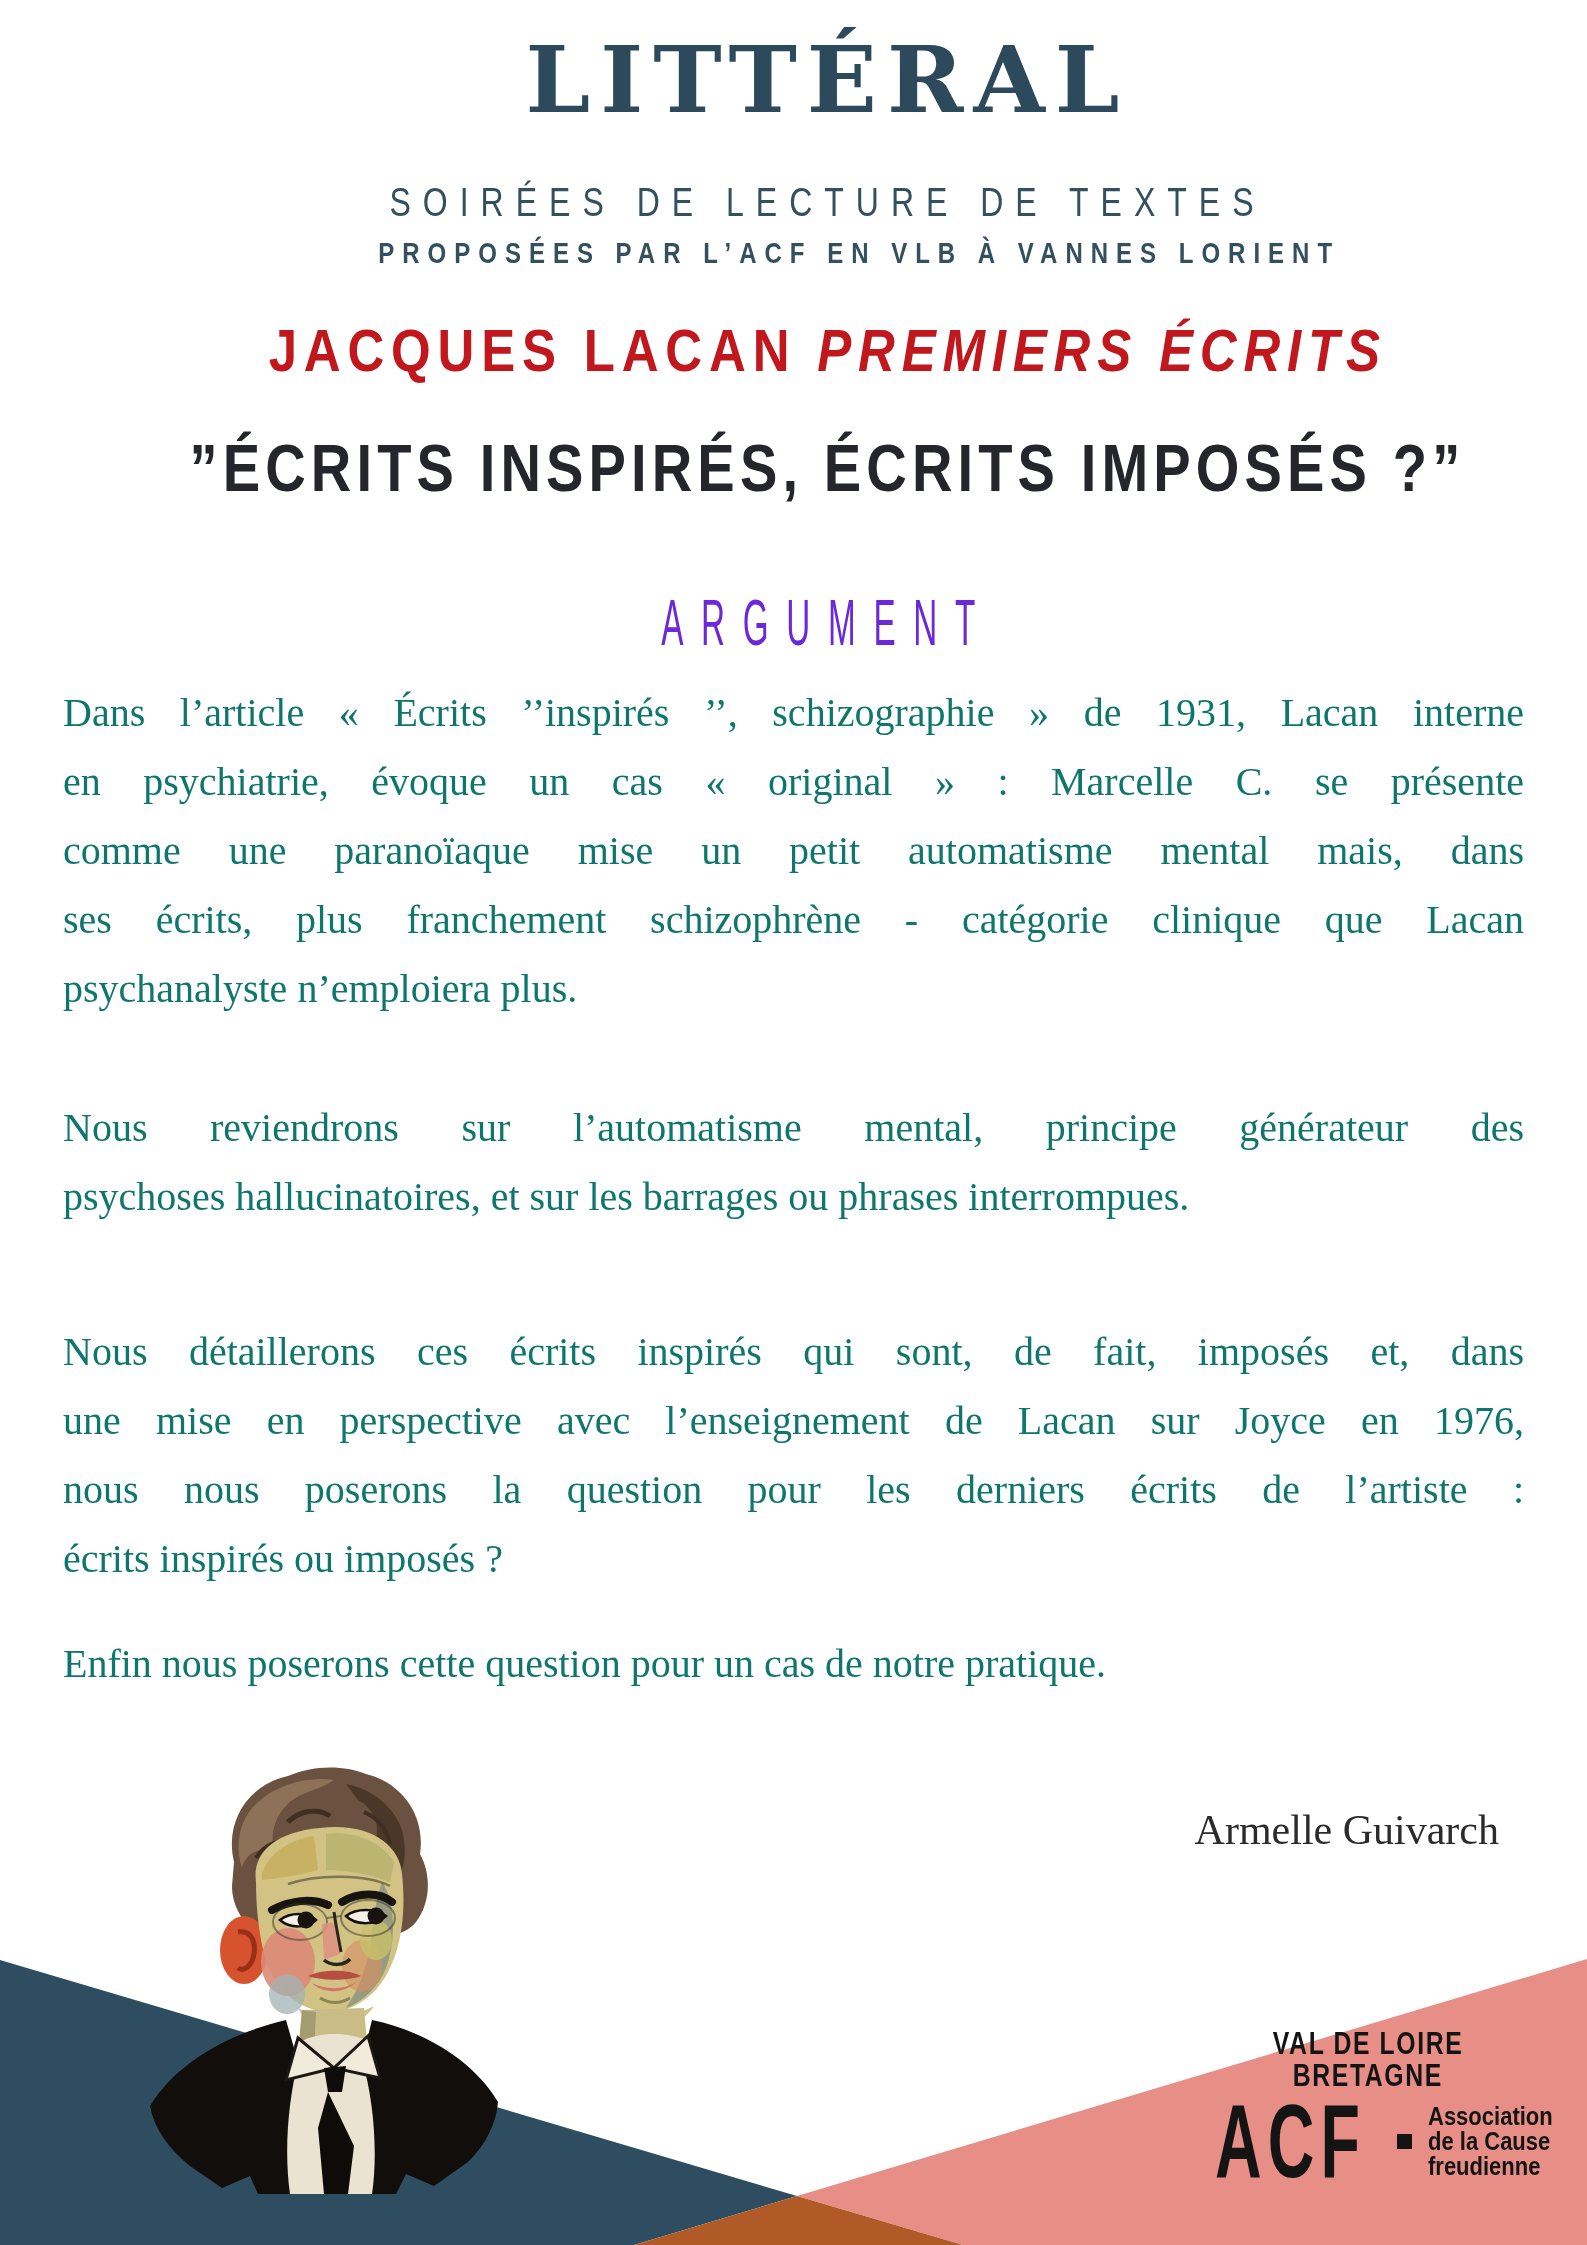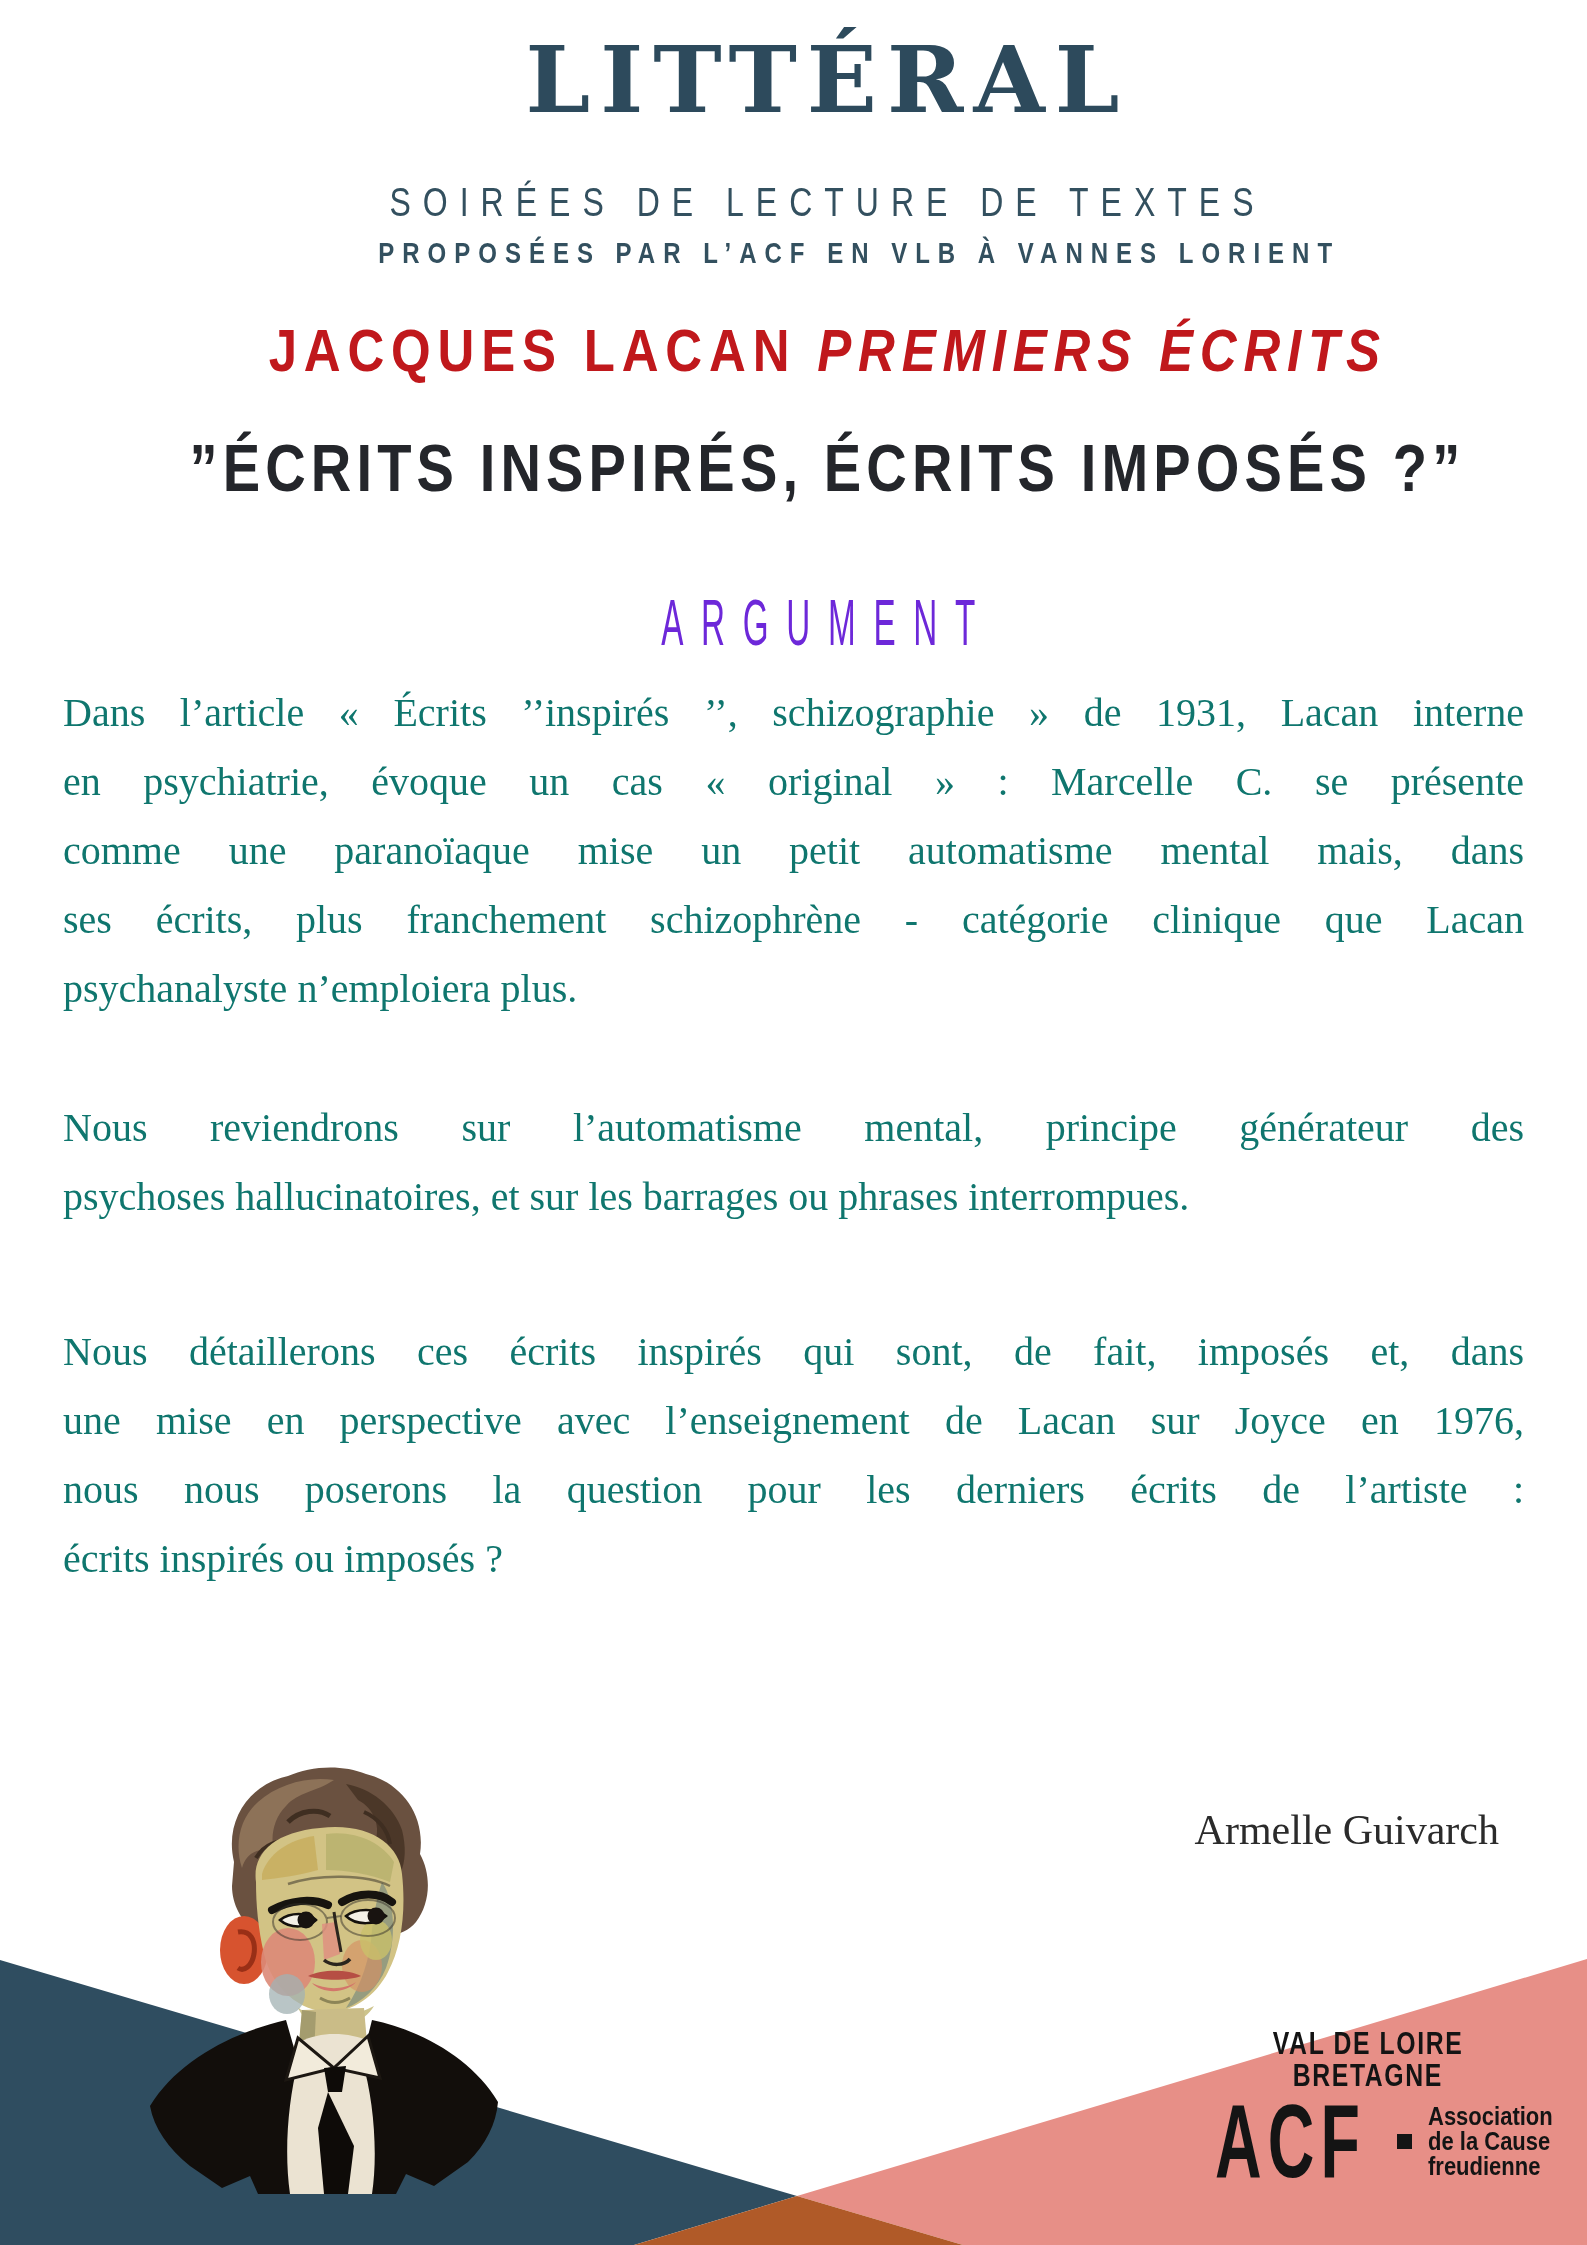--- a/index.html
+++ b/index.html
@@ -118,20 +118,23 @@
     <div class="para gap2">
       <div class="tline">Nous reviendrons sur l’automatisme mental, principe générateur des</div>
       <div class="tline last">psychoses hallucinatoires, et sur les barrages ou phrases interrompues.</div>
     </div>
     <div class="para gap3">
       <div class="tline">Nous détaillerons ces écrits inspirés qui sont, de fait, imposés et, dans</div>
       <div class="tline">une mise en perspective avec l’enseignement de Lacan sur Joyce en 1976,</div>
       <div class="tline">nous nous poserons la question pour les derniers écrits de l’artiste :</div>
       <div class="tline last">écrits inspirés ou imposés ?</div>
     </div>
+    <div class="para">
+      <div class="tline last">Enfin nous poserons cette question pour un cas de notre pratique.</div>
+    </div>
   </div>
 
   <div class="signature">Armelle Guivarch</div>
 
   <svg class="portrait" viewBox="0 0 372 433" aria-hidden="true">
 
     <g>
       <path d="M96,100 C86,58 112,22 150,14 C172,4 204,2 228,12 C262,20 288,52 282,92 C294,114 292,142 278,160 C268,172 252,176 238,170 L128,174 C108,168 94,146 94,124 Z" fill="#6a5140"></path>
       <path d="M120,40 C140,22 170,14 196,18 C178,30 160,30 148,44 C136,56 132,74 136,90 C120,84 108,92 104,106 C96,82 102,56 120,40 Z" fill="#8d7258"></path>
       <path d="M208,22 C232,26 256,44 264,68 C268,84 268,100 262,112 C250,104 248,88 236,82 C244,66 236,46 220,38 Z" fill="#4b3728"></path>

